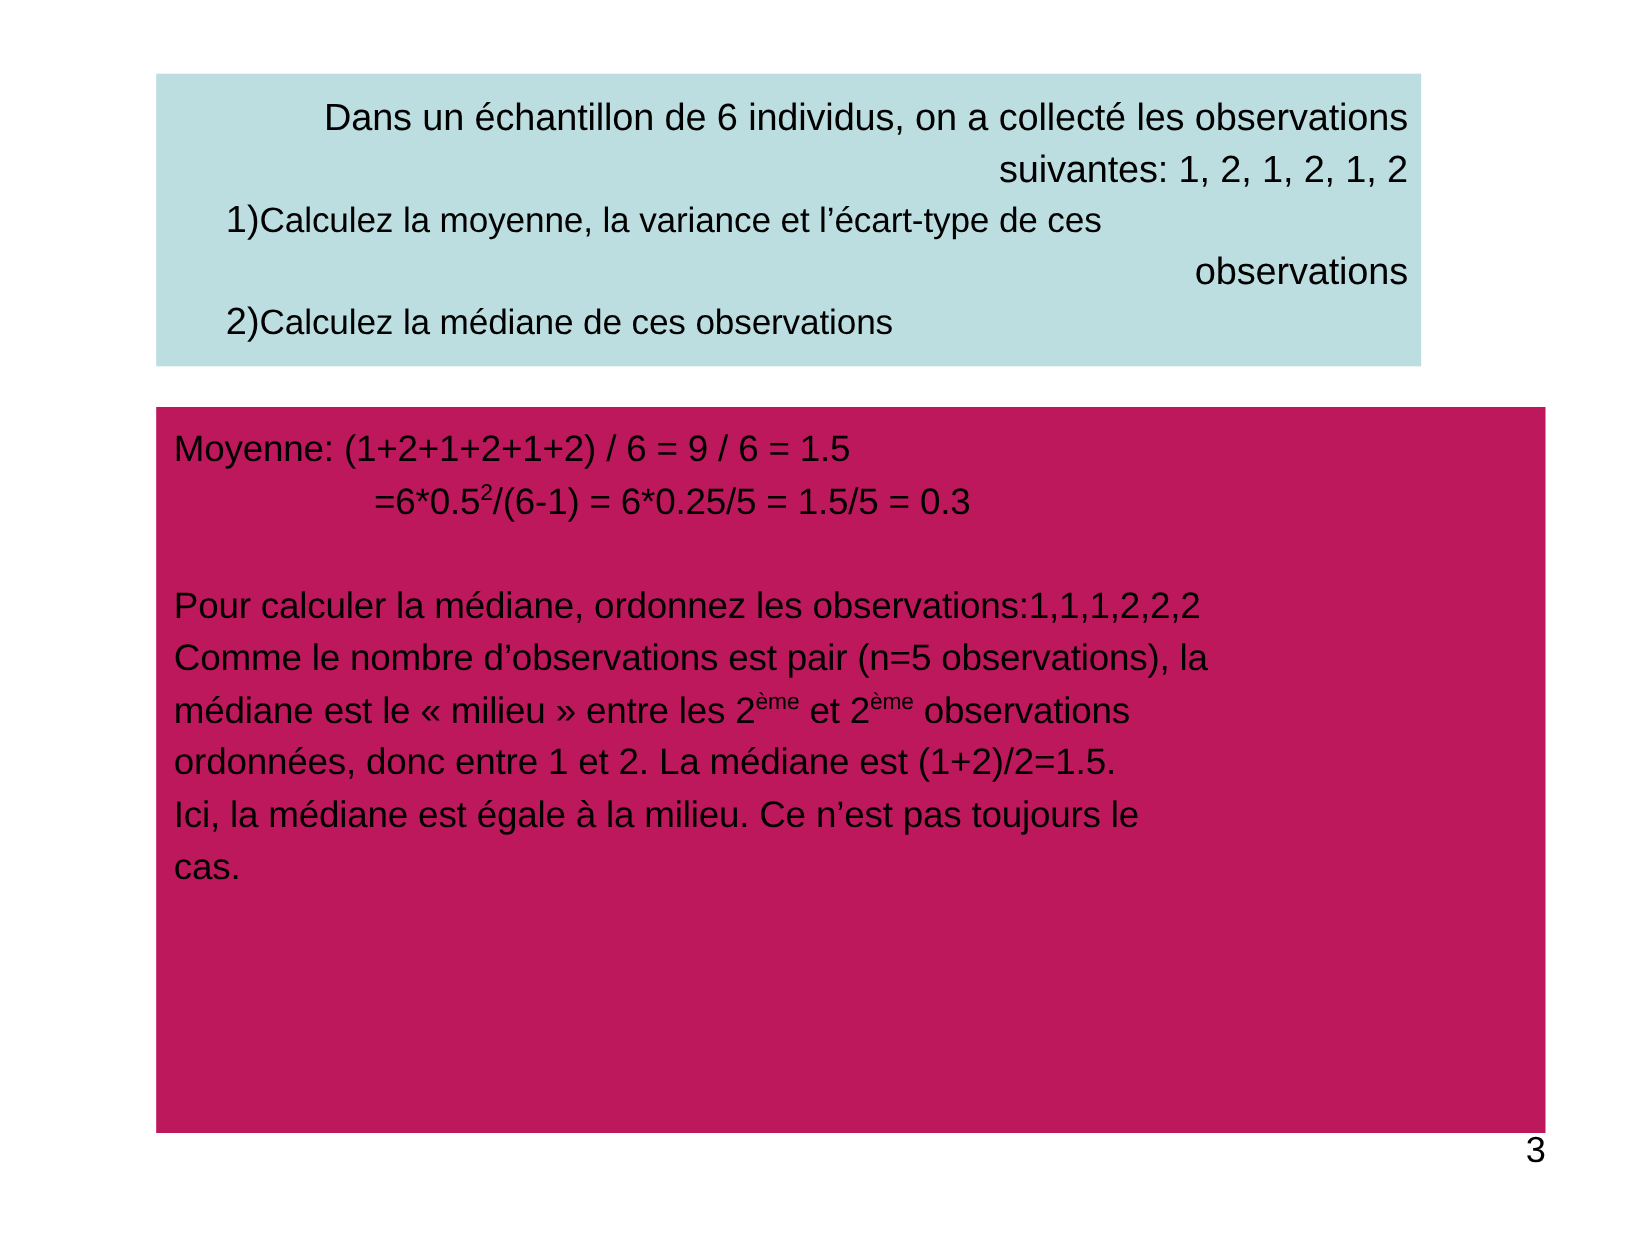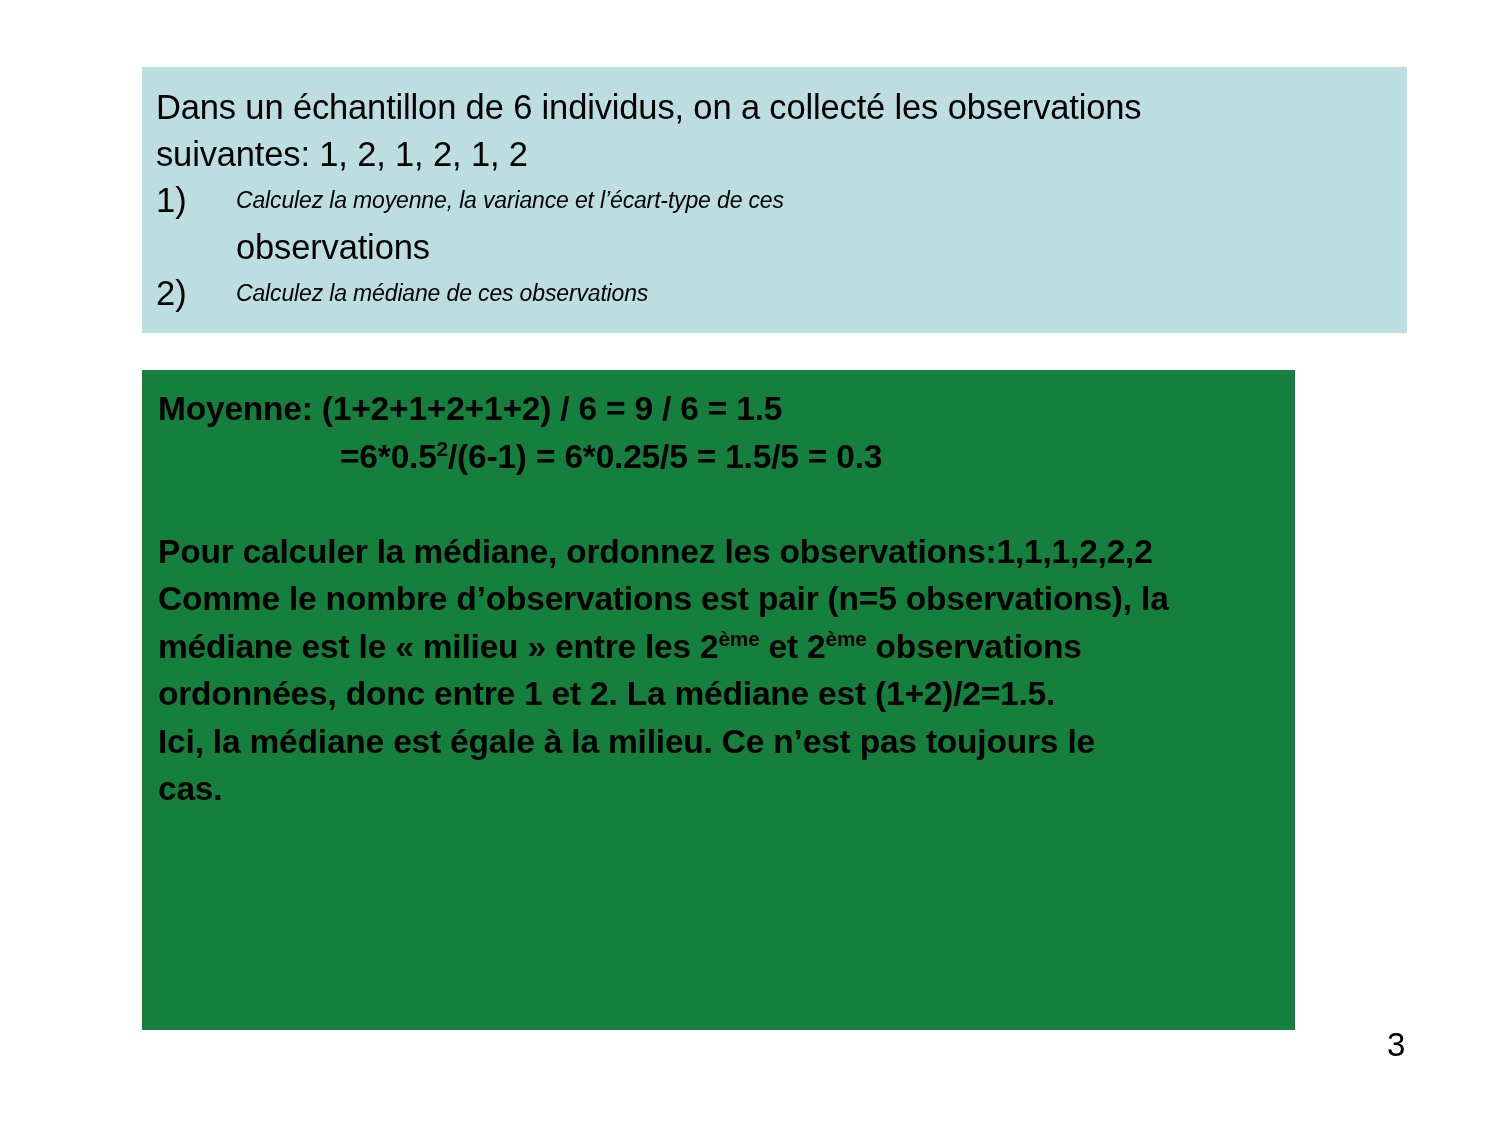--- a/index.html
+++ b/index.html
@@ -21,67 +21,66 @@
     width: 1500px;
     height: 1125px;
     background: #ffffff;
   }
 
   
   .question-box {
     position: absolute;
     left: 142px;
     top: 67px;
-    width: 1265px;
+    width: 1150px;
     height: 266px;
     background: #bcdee1;
     box-sizing: border-box;
     padding: 17px 12px 0 14px;
+    text-align: right;
   }
   .q-line {
     font-size: 34.5px;
     line-height: 46.5px;
     color: #000000;
     white-space: pre;
     letter-spacing: -0.15px;
   }
   .q-item {
     display: flex;
     align-items: flex-start;
   }
   .q-marker {
     width: 80px;
     flex: 0 0 80px;
     font-size: 34.5px;
     line-height: 46.5px;
   }
   .q-text {
-    font-size: 23px;
+    font-size: 32px;
     line-height: 46.5px;
     letter-spacing: -0.15px;
-    font-style: italic;
   }
   .q-sub {
     padding-left: 80px;
     font-size: 34.5px;
     line-height: 46.5px;
     letter-spacing: -0.15px;
   }
 
   
   .answer-box {
     position: absolute;
     left: 142px;
     top: 370px;
-    width: 1153px;
+    width: 1263px;
     height: 660px;
-    background: #15803d;
+    background: #be185d;
     box-sizing: border-box;
     padding: 15px 12px 0 16px;
-    font-weight: bold;
   }
   .a-line {
     font-size: 33.5px;
     line-height: 47.5px;
     color: #000000;
     white-space: pre;
     letter-spacing: -0.2px;
   }
   .a-indent {
     padding-left: 182px;

